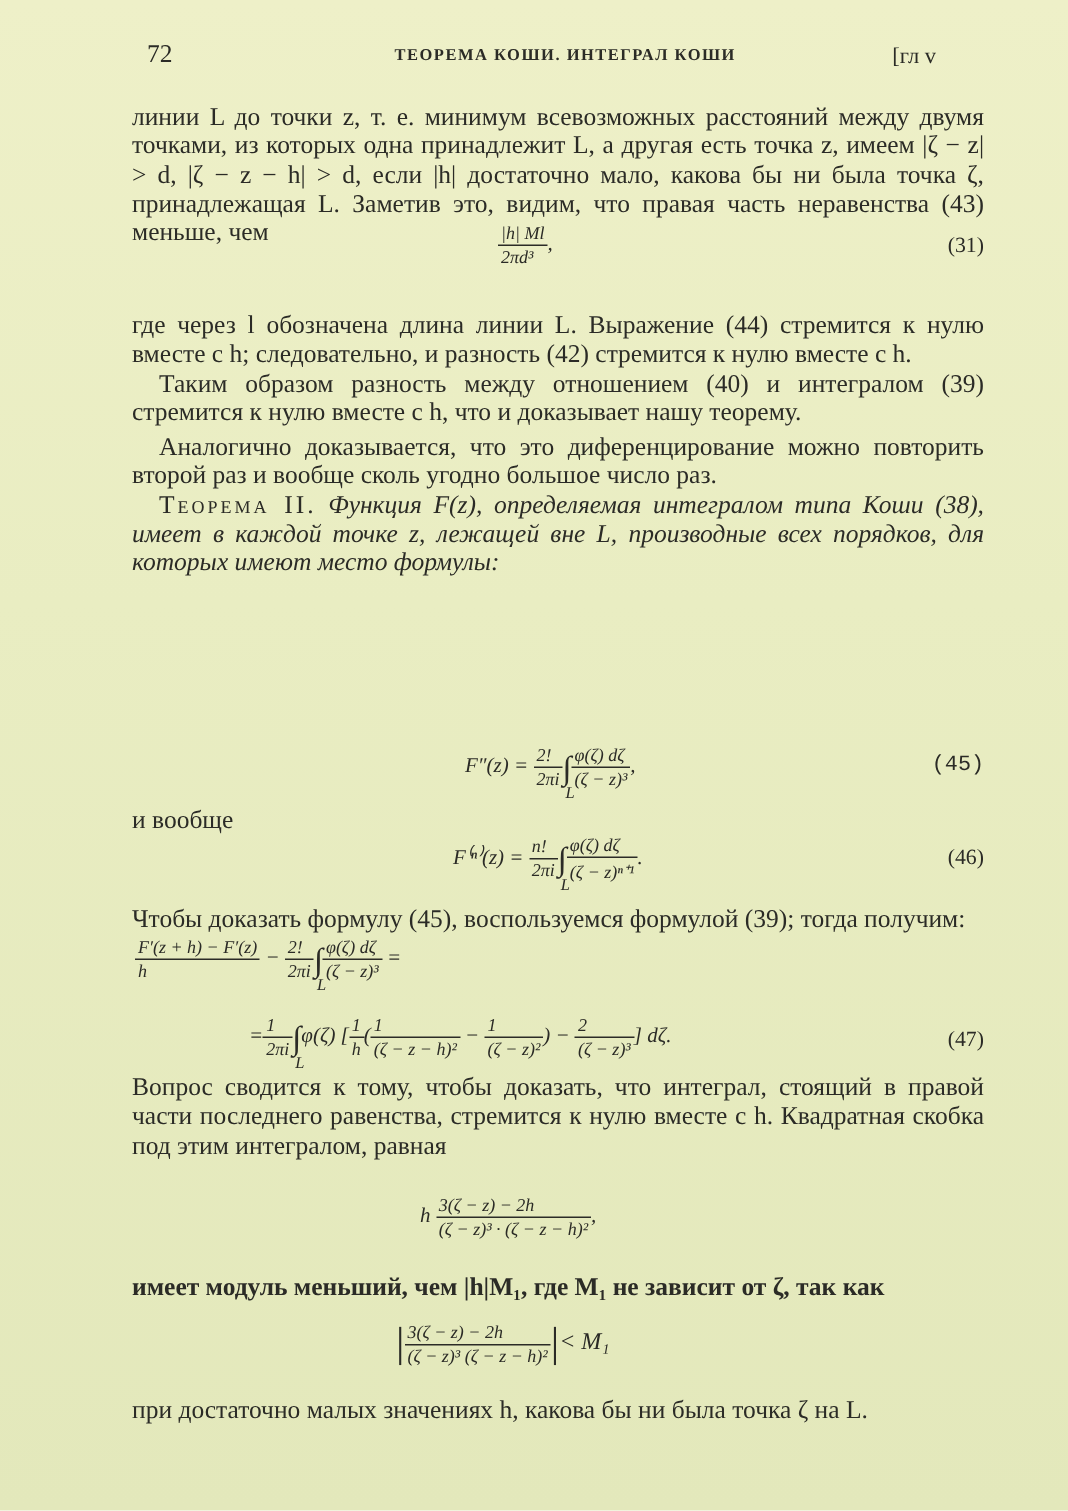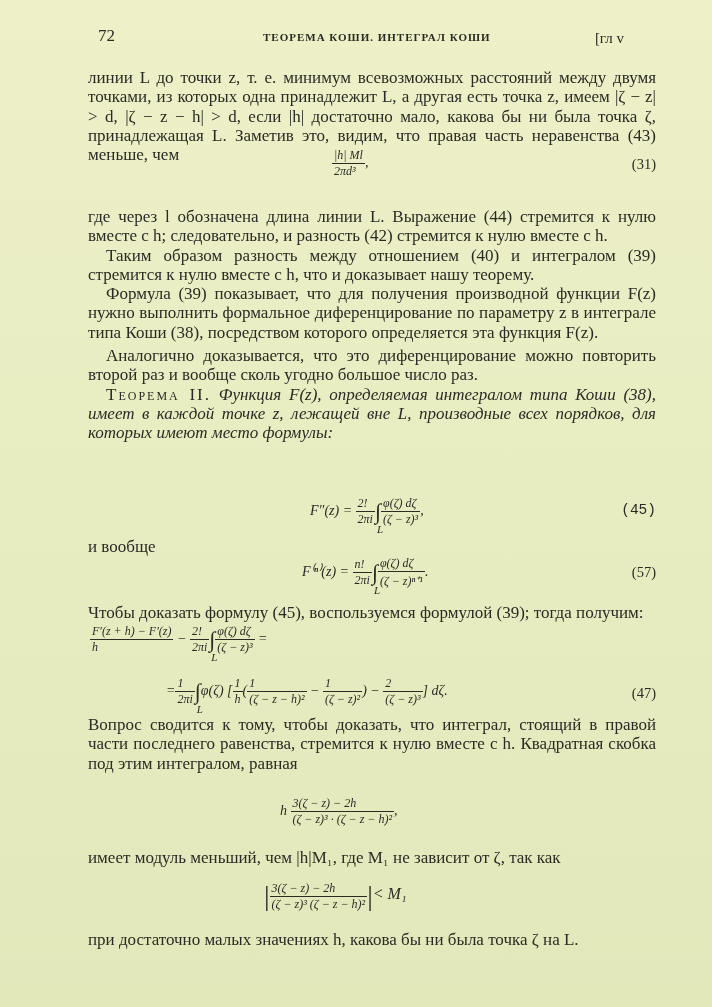--- a/index.html
+++ b/index.html
@@ -41,40 +41,39 @@
 </div>
 
 <div class="formula" style="top:148px; left:332px;">
   <span class="frac"><span class="num">|h| Ml</span><span class="den">2πd³</span></span><span>,</span>
 </div>
 <div class="eqno" style="top:156px;">(31)</div>
 
 <div class="text" style="top:207px;">
   <p class="p indent" style="text-indent:0">где через l обозначена длина линии L. Выражение (44) стремится к нулю вместе с h; следовательно, и разность (42) стремится к нулю вместе с h.</p>
   <p class="p indent">Таким образом разность между отношением (40) и интегралом (39) стремится к нулю вместе с h, что и доказывает нашу теорему.</p>
-  <p class="p indent">Формула (39) показывает, что для получения производной функции F(z) нужно выполнить формальное диференцирование по параметру z в интеграле типа Коши (38), посредством которого определяется эта функция F(z).</p>
   <p class="p indent" style="margin-top:4px">Аналогично доказывается, что это диференцирование можно повторить второй раз и вообще сколь угодно большое число раз.</p>
   <p class="p indent"><span class="sc">Теорема II.</span> <i>Функция F(z), определяемая интегралом типа Коши (38), имеет в каждой точке z, лежащей вне L, производные всех порядков, для которых имеют место формулы:</i></p>
 </div>
 
 <div class="formula" style="top:496px; left:310px;">
   <span>F″(z) =</span>
   <span class="frac"><span class="num">2!</span><span class="den">2πi</span></span><span class="intg">∫<span class="sub">L</span></span><span class="frac"><span class="num">φ(ζ) dζ</span><span class="den">(ζ − z)³</span></span><span>,</span>
 </div>
 <div class="eqno" style="top:502px;font-family:Liberation Mono, monospace;">(45)</div>
 
 <div class="text" style="top:537px;">
   <p class="p">и вообще</p>
 </div>
 
 <div class="formula" style="top:556px; left:302px;">
   <span>F⁽ⁿ⁾(z) =</span>
   <span class="frac"><span class="num">n!</span><span class="den">2πi</span></span><span class="intg">∫<span class="sub">L</span></span><span class="frac"><span class="num">φ(ζ) dζ</span><span class="den">(ζ − z)ⁿ⁺¹</span></span><span>.</span>
 </div>
-<div class="eqno" style="top:564px;">(57)</div>
+<div class="eqno" style="top:564px;">(46)</div>
 
 <div class="text" style="top:603px;">
   <p class="p">Чтобы доказать формулу (45), воспользуемся формулой (39); тогда получим:</p>
 </div>
 
 <div class="formula" style="top:624px; left:90px;">
   <span class="frac"><span class="num">F′(z + h) − F′(z)</span><span class="den">h</span></span>
   <span>−</span>
   <span class="frac"><span class="num">2!</span><span class="den">2πi</span></span><span class="intg">∫<span class="sub">L</span></span><span class="frac"><span class="num">φ(ζ) dζ</span><span class="den">(ζ − z)³</span></span>
   <span>=</span>
@@ -87,21 +86,21 @@
 
 <div class="text" style="top:715px;">
   <p class="p">Вопрос сводится к тому, чтобы доказать, что интеграл, стоящий в правой части последнего равенства, стремится к нулю вместе с h. Квадратная скобка под этим интегралом, равная</p>
 </div>
 
 <div class="formula" style="top:796px; left:280px;">
   <span>h</span>
   <span class="frac"><span class="num">3(ζ − z) − 2h</span><span class="den">(ζ − z)³ · (ζ − z − h)²</span></span><span>,</span>
 </div>
 
-<div class="text" style="top:848px;">
+<div class="text" style="top:848px;font-weight:bold;">
   <p class="p">имеет модуль меньший, чем |h|M₁, где M₁ не зависит от ζ, так как</p>
 </div>
 
 <div class="formula" style="top:880px; left:264px;">
   <span style="font-size:28px;font-style:normal;vertical-align:middle;">|</span><span class="frac"><span class="num">3(ζ − z) − 2h</span><span class="den">(ζ − z)³ (ζ − z − h)²</span></span><span style="font-size:28px;font-style:normal;vertical-align:middle;">|</span><span style="font-size:16px;">&lt; M₁</span>
 </div>
 
 <div class="text" style="top:930px;">
   <p class="p">при достаточно малых значениях h, какова бы ни была точка ζ на L.</p>
 </div>

